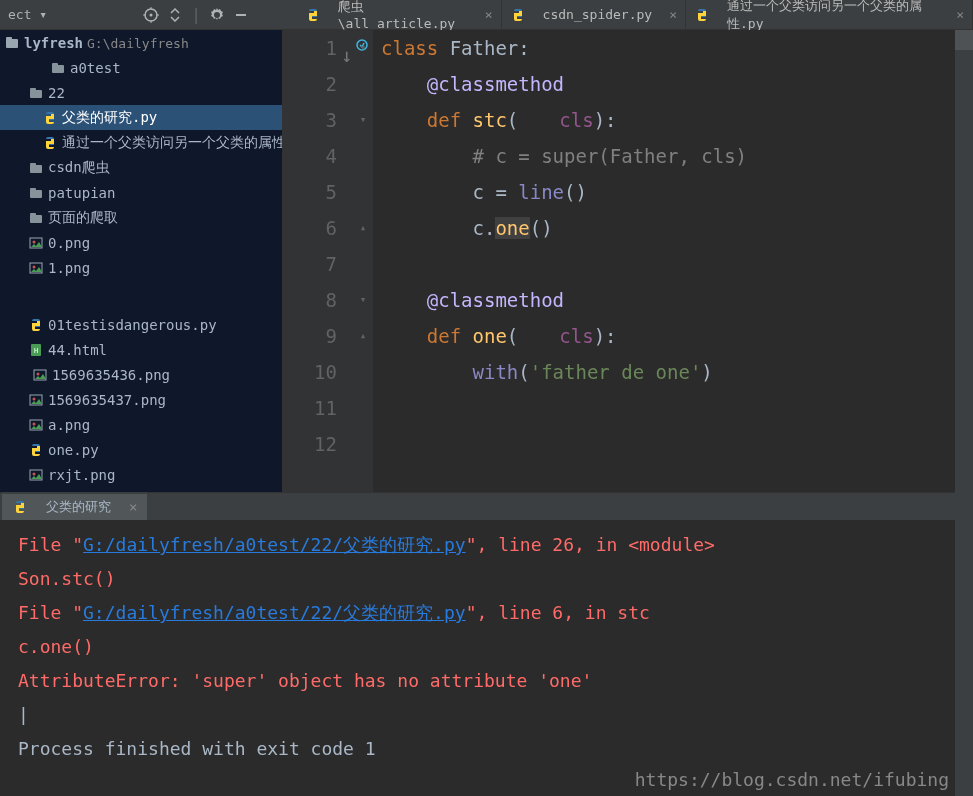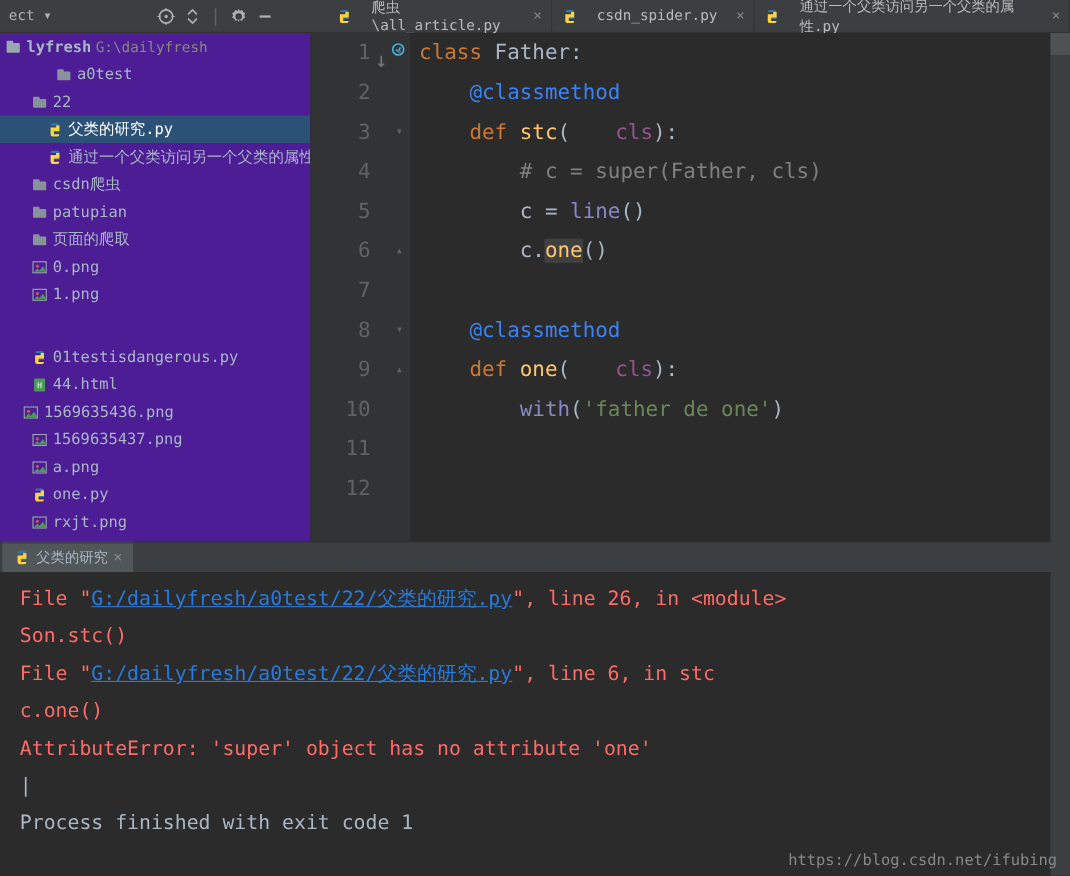--- a/index.html
+++ b/index.html
@@ -6,53 +6,53 @@
 body { font-family:"Microsoft YaHei",Consolas,monospace; background:#2b2b2b; color:#a9b7c6; width:973px; height:796px; overflow:hidden; }
 .top-bar { height:30px; background:#3c3f41; display:flex; align-items:center; border-bottom:1px solid #323232; }
 .tb-left { display:flex; align-items:center; gap:8px; padding:0 8px; }
 .tb-btn { color:#afb1b3; font-size:13px; cursor:pointer; }
 .tb-ico { width:16px; height:16px; display:inline-flex; align-items:center; justify-content:center; color:#afb1b3; }
 .tabs { display:flex; flex:1; height:30px; margin-left:40px; }
 .tab { display:flex; align-items:center; gap:17px; padding:0 8px; border-right:1px solid #323232; font-size:13px; color:#bbb; position:relative; }
 .tab .close { color:#888; font-size:13px; }
 .py-icon { width:14px; height:14px; }
 .main { display:flex; height:462px; }
-.sidebar { width:283px; background:#4c1d95; border-right:1px solid #323232; overflow:hidden; }
+.sidebar { width:283px; background:#0f172a; border-right:1px solid #323232; overflow:hidden; }
 .tree { font-size:14px; }
 .tree-row { display:flex; align-items:center; height:25px; padding-left:4px; gap:4px; }
 .tree-row.sel { background:#2c5177; color:#fff; }
 .tree-label { white-space:nowrap; overflow:hidden; }
 .root-path { color:#888; font-size:13px; margin-left:4px; }
 .ico { width:16px; height:16px; display:inline-flex; align-items:center; justify-content:center; flex-shrink:0; }
 .editor { flex:1; background:#2b2b2b; display:flex; font-family:Consolas,monospace; font-size:19px; line-height:36px; position:relative; }
 .gutter { width:90px; text-align:right; color:#606366; padding-right:28px; user-select:none; background:#313335; position:relative; }
 .gutter .ln { height:36px; padding-right:8px; }
 .fold-marks { position:absolute; right:4px; top:0; }
 .fold { width:12px; height:36px; display:flex; align-items:center; justify-content:center; color:#606366; font-size:11px; }
 .code { padding-left:8px; }
 .code-line { height:36px; white-space:pre; }
 .k-kw { color:#cc7832; }
 .k-id { color:#a9b7c6; }
-.k-dec { color:#3b82f6; }
+.k-dec { color:#c4b5fd; }
 .k-fn { color:#ffc66d; }
 .k-self { color:#94558d;margin-left:41px; }
 .k-com { color:#808080; }
 .k-str { color:#6a8759; }
 .k-builtin { color:#8888c6; }
 .hl-box { background:rgba(255,255,255,0.1); }
 .arrow-down { position:absolute; left:58px; top:7px; color:#787878; }
 .circle-arrow { position:absolute; left:72px; top:8px; color:#40b6e0; }
 .run-panel { height:304px; background:#2b2b2b; border-top:1px solid #323232; }
 .run-tabs { height:27px; background:#3c3f41; display:flex; align-items:flex-end; }
-.run-tab { display:flex; align-items:center; gap:5px; padding:4px 10px; background:#515658; border-top:2px solid #3c3f41; font-size:13px; margin-left:2px;margin-top:16px; }
+.run-tab { display:flex; align-items:center; gap:18px; padding:4px 10px; background:#515658; border-top:2px solid #3c3f41; font-size:13px; margin-left:2px;margin-top:16px; }
 .run-tab .close { color:#888; font-size:14px; }
 .console { padding:8px 18px; font-family:Consolas,monospace; font-size:18px; line-height:34px; color:#a9b7c6; }
 .err { color:#ff6b68; }
 .err-link { color:#287bde; text-decoration:underline; }
-.watermark { position:absolute; right:12px; bottom:6px; color:#888; font-size:14px;padding-left:25px; }
+.watermark { position:absolute; right:24px; bottom:6px; color:#888; font-size:18px;padding-left:25px; }
 .right-gutter { position:absolute; right:0; top:30px; width:18px; background:#3c3f41; height:766px; }
 .right-gutter::before { content:""; position:absolute; top:0; left:0; right:0; height:20px; background:#4e5254; }
 svg { display:block; }
 </style>
 </head>
 <body>
 
 <div class="top-bar">
   <div class="tb-left">
     <span class="tb-btn">ect ▾</span>
@@ -225,21 +225,21 @@
           </div>
           <div class="tree-row" style="padding-left: 28px;">
             <span class="ico">
               <svg width="14" height="14">
                 <rect x="2" y="1" width="10" height="12" fill="#499c54" rx="1"></rect>
                 <text x="7" y="10" font-size="7" fill="#fff" text-anchor="middle">H</text>
               </svg>
             </span>
             <span class="tree-label">44.html</span>
           </div>
-          <div class="tree-row" style="padding-left: 20px;">
+          <div class="tree-row" style="padding-left: 32px;">
             <span class="ico">
               <svg width="14" height="14">
                 <rect x="1" y="2" width="12" height="10" fill="none" stroke="#9aa7b0"></rect>
                 <circle cx="5" cy="6" r="1.5" fill="#c75450"></circle>
                 <path d="M2 11l3-3 2 2 3-4 3 5z" fill="#499c54"></path>
               </svg>
             </span>
             <span class="tree-label">1569635436.png</span>
           </div>
           <div class="tree-row" style="padding-left: 28px;">

